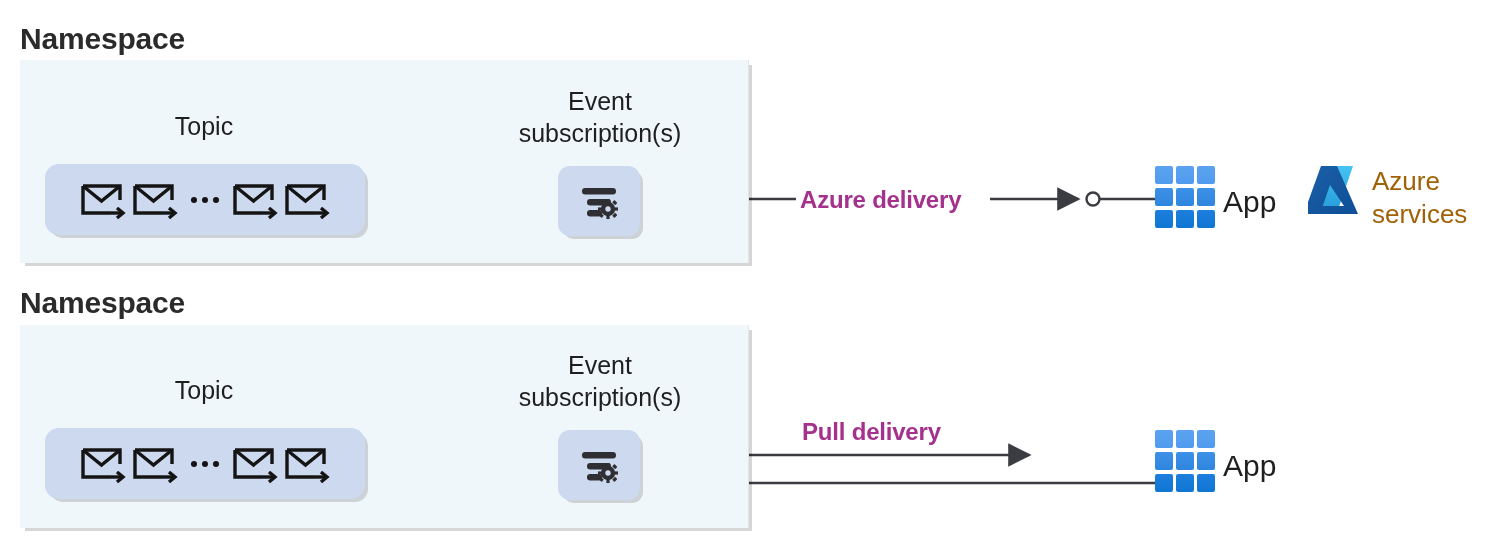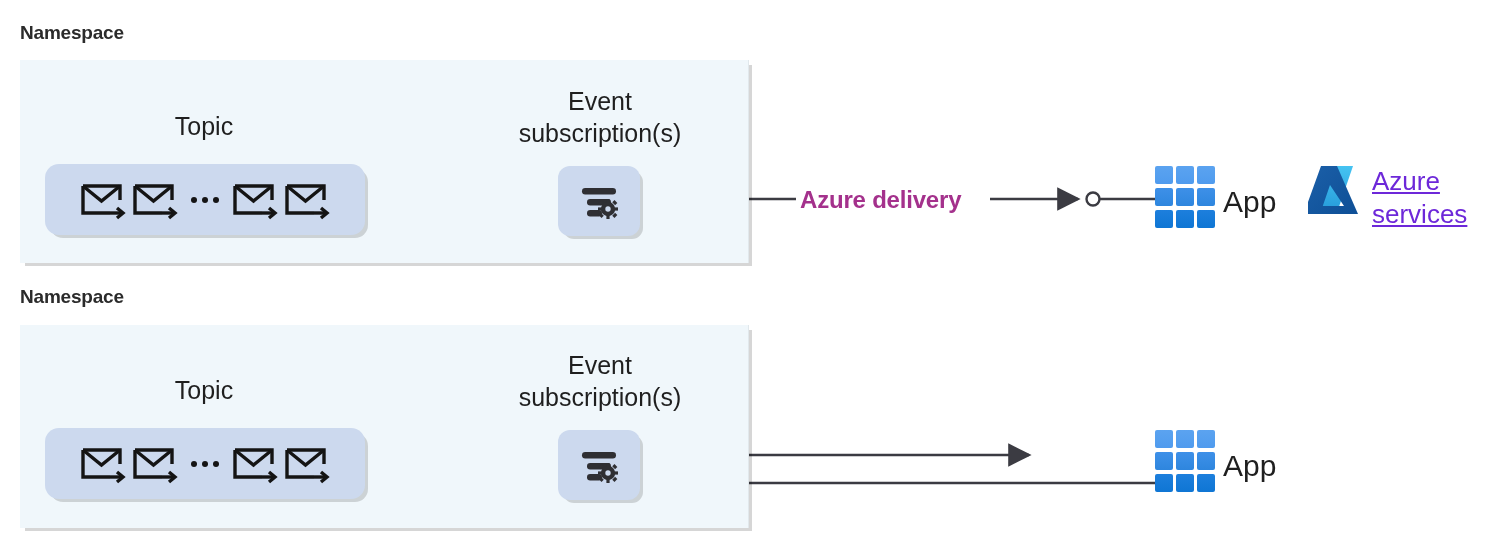--- a/index.html
+++ b/index.html
@@ -18,21 +18,21 @@
     position: absolute;
     left: 0; top: 0;
     width: 1489px;
     height: 556px;
   }
   
   .ns-label {
     position: absolute;
     font-family: "Liberation Sans", sans-serif;
     font-weight: bold;
-    font-size: 19px;
+    font-size: 30px;
     letter-spacing: -0.2px;
     color: #2b2b2b;
     white-space: nowrap;
   }
   #ns-label-1 { left: 20px; top: 22px; }
   #ns-label-2 { left: 20px; top: 286px; }
 
   
   .ns-box {
     position: absolute;
@@ -106,24 +106,23 @@
     position: absolute;
     font-family: "Liberation Sans", sans-serif;
     font-size: 30px;
     color: #1f1f1f;
     white-space: nowrap;
   }
   .azure-label {
     position: absolute;
     font-family: "Liberation Sans", sans-serif;
     font-size: 26px;
-    color: #6d28d9;
+    color: #a16207;
     line-height: 33px;
     white-space: pre-line;
-    text-decoration: underline;
   }
 
   
   .overlay {
     position: absolute;
     left: 0; top: 0;
     width: 1489px; height: 556px;
     pointer-events: none;
   }
 </style>
@@ -336,16 +335,17 @@
           <rect x="6" y="-1.6" width="4" height="3.2"></rect>
           <rect x="-8.4" y="-8.4" width="3.2" height="4" transform="rotate(45 -6.8 -6.4)"></rect>
           <rect x="5.2" y="4.4" width="3.2" height="4" transform="rotate(45 6.8 6.4)"></rect>
           <rect x="5.2" y="-8.4" width="3.2" height="4" transform="rotate(-45 6.8 -6.4)"></rect>
           <rect x="-8.4" y="4.4" width="3.2" height="4" transform="rotate(-45 -6.8 6.4)"></rect>
         </g>
       </g>
     </svg>
   </div>
 
+  <div class="delivery-text" style="left:802px; top:418px;">Pull delivery</div>
 
   <div class="app-label" style="left:1223px; top:449px;">App</div>
 
 </div>
 
 </body></html>

